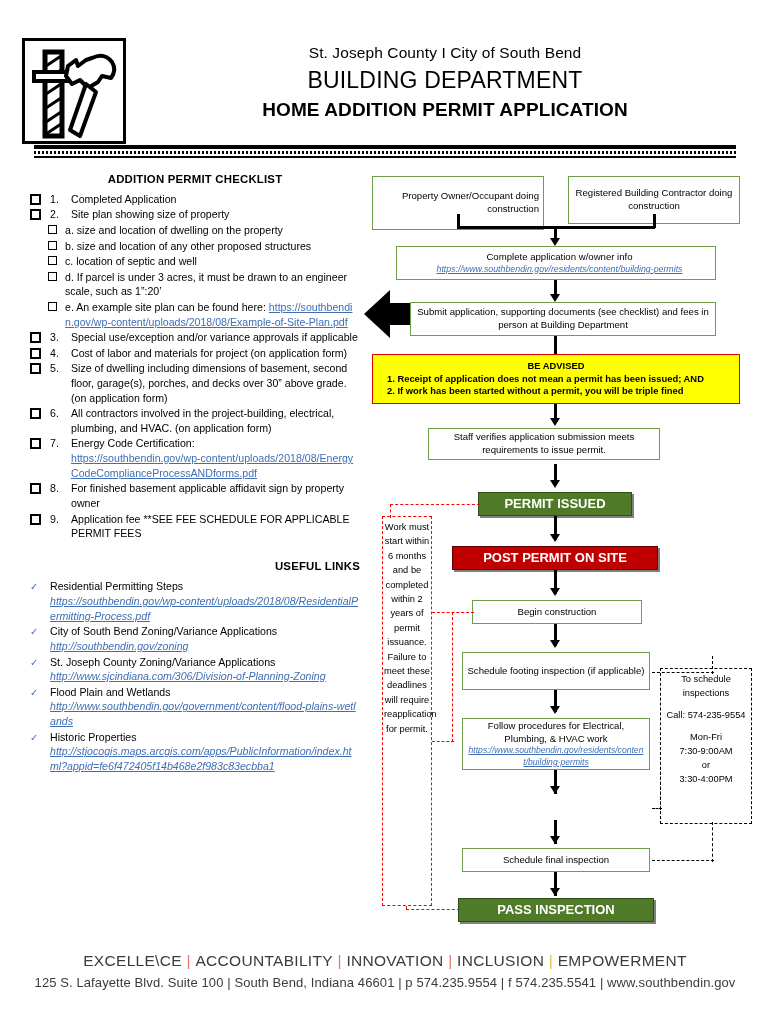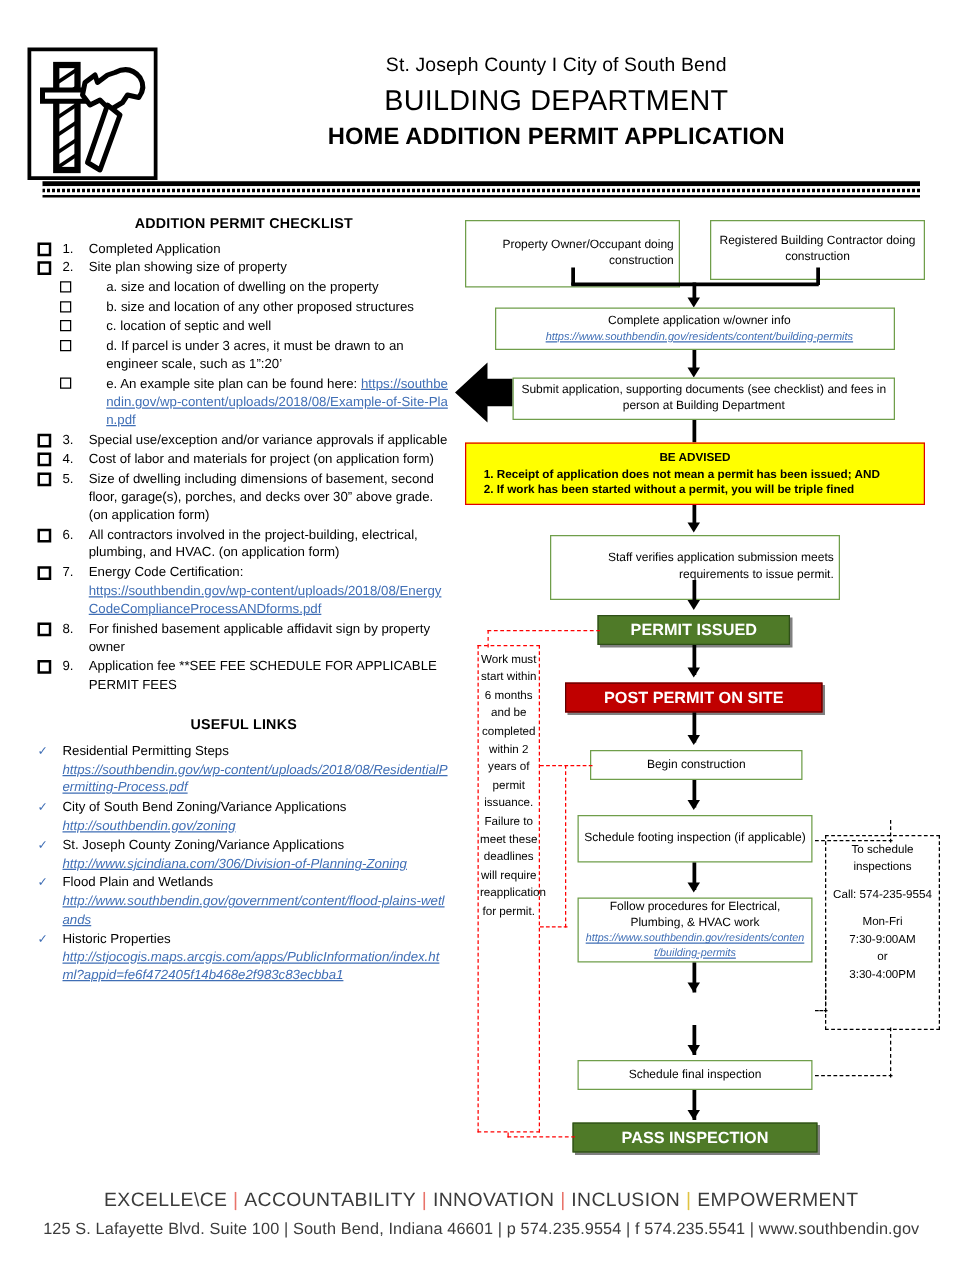--- a/index.html
+++ b/index.html
@@ -38,34 +38,34 @@
     background: repeating-linear-gradient(to right, #000 0 2px, #fff 2px 4px);
   }
   .div-thin { height: 2px; background: #000; }
 
   
   .left-col {
     position: absolute; left: 30px; top: 172px; width: 330px;
     font-size: 10.6px; line-height: 1.38;
   }
   .sec-title { text-align: center; font-weight: bold; font-size: 11.4px; margin-bottom: 4px; letter-spacing:.2px;}
-  .sec-title.links { margin-top: 18px; margin-bottom: 5px; }
+  .sec-title.links { margin-top: 18px; margin-bottom: 5px; text-align: right; }
 
   .ck-row { display: flex; align-items: flex-start; margin-bottom: 1px; }
   .ck-box {
     flex: 0 0 auto;
     width: 11px; height: 11px;
     border: 2px solid #000;
     margin-top: 2px;
     background: #fff;
   }
   .ck-box.sm { width: 9px; height: 9px; border-width: 1.6px; }
   .ck-num { flex: 0 0 26px; padding-left: 9px; }
   .ck-txt { flex: 1 1 auto; padding-left: 4px; }
-  .indent-sub { margin-left: 18px; gap: 20px; }
+  .indent-sub { margin-left: 18px; }
   .sub-txt { flex: 1 1 auto; padding-left: 8px; }
 
   a.lnk, .lnk {
     color: #3f6eb5; text-decoration: underline; word-break: break-all;
   }
   .lnk.italic { font-style: italic; }
 
   .ul-row { display: flex; align-items: flex-start; margin-bottom: 1px; }
   .ul-chk { flex: 0 0 20px; color: #3f6eb5; font-size: 10px; padding-top:1px;}
   .ul-body { flex: 1 1 auto; }
@@ -353,21 +353,21 @@
     <div class="inner">
       <div class="hd">BE ADVISED</div>
       <div class="li">1. Receipt of application does not mean a permit has been issued; AND</div>
       <div class="li">2. If work has been started without a permit, you will be triple fined</div>
     </div>
   </div>
 
   <div class="vline" style="left:190px; top:228px; height:18px;"></div>
   <div class="arrow-d" style="left:186px; top:242px;"></div>
 
-  <div class="fbox" style="left:76px; top:252px; width:232px; height:52px;text-align:right;">
+  <div class="fbox" style="left:64px; top:252px; width:232px; height:32px;">
     <div class="inner">Staff verifies application submission meets requirements to issue permit.</div>
   </div>
 
   <div class="vline" style="left:190px; top:288px; height:20px;"></div>
   <div class="arrow-d" style="left:186px; top:304px;"></div>
 
   <div class="fbox green-solid" style="left:114px; top:316px; width:154px; height:24px;">
     <div class="inner">PERMIT ISSUED</div>
   </div>
 

